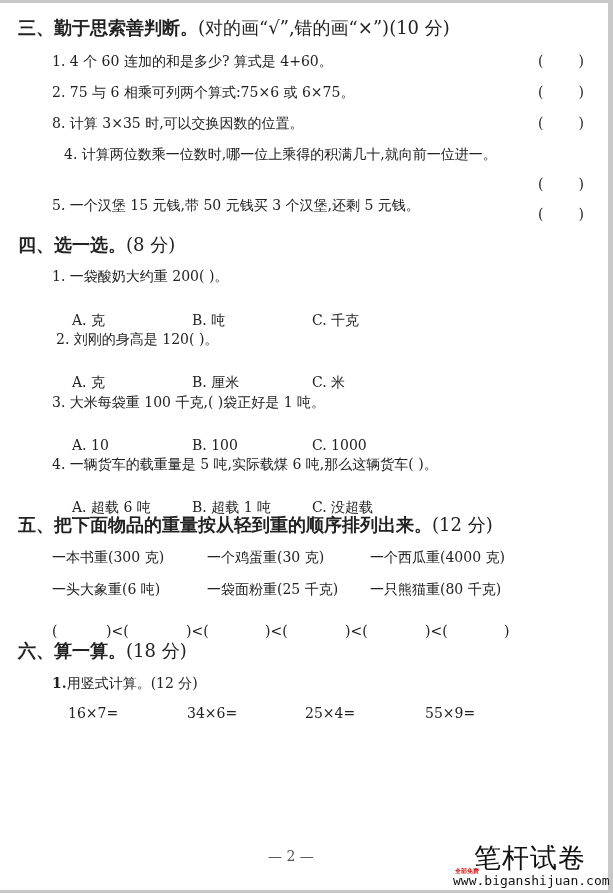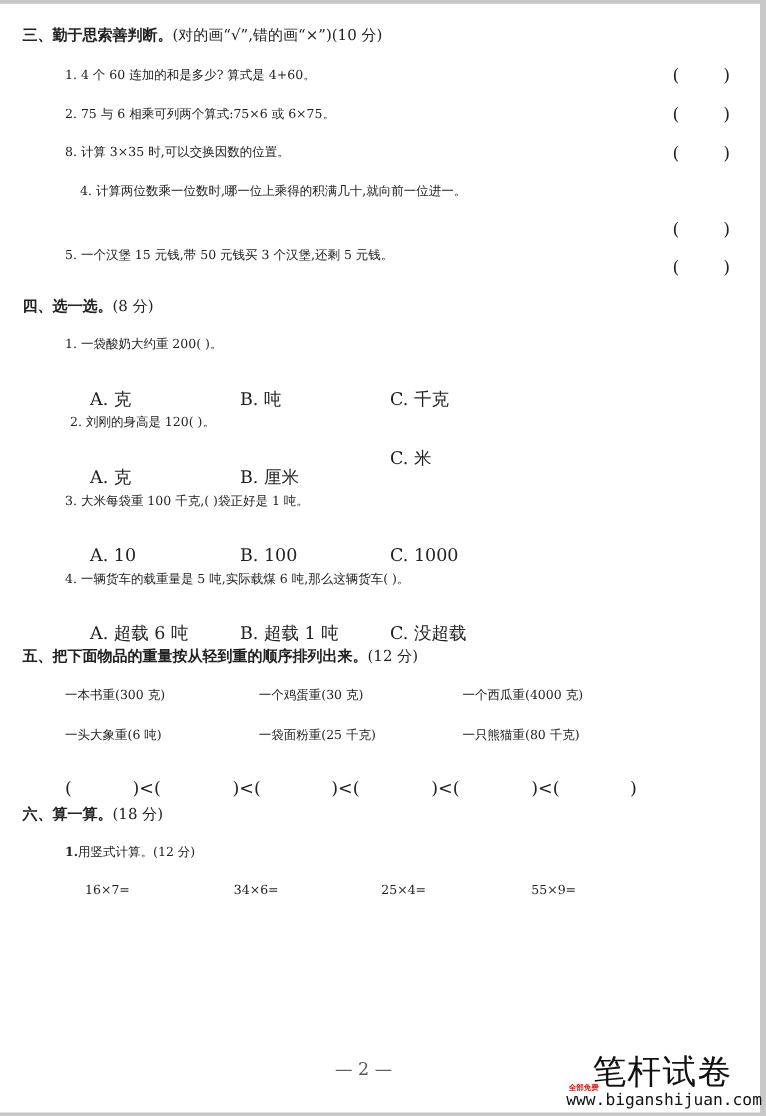--- a/index.html
+++ b/index.html
@@ -10,24 +10,24 @@
     color: #222;
   }
   .frame {
     position: absolute; left: 0; top: 0; width: 613px; height: 893px;
     box-sizing: border-box;
     border-top: 3px solid #c8c8c8;
     border-right: 5px solid #c8c8c8;
     border-bottom: 3px solid #c8c8c8;
   }
   .line {
-    position: absolute; white-space: nowrap; font-size: 10px; line-height: 18px;
+    position: absolute; white-space: nowrap; font-size: 14px; line-height: 18px;
   }
   .sec {
-    position: absolute; white-space: nowrap; font-size: 12px; line-height: 18px;
+    position: absolute; white-space: nowrap; font-size: 18px; line-height: 18px;
     font-family: "DejaVu Sans", "Liberation Sans", sans-serif; font-weight: bold;
   }
   .sec .note { font-weight: normal; font-family: "DejaVu Serif", "Liberation Serif", serif; }
   .paren {
     position: absolute; font-size: 14px; line-height: 18px; white-space: nowrap;
     width: 46px; display: flex; justify-content: space-between;
   }
   .opt { position: absolute; font-size: 14px; line-height: 18px; white-space: nowrap; margin-top: 12px; }
   .bold { font-weight: bold; }
   .pagenum {
@@ -91,21 +91,21 @@
 </div>
 
 <div class="line" style="left:52px; top:267px;">1. 一袋酸奶大约重 200(        )。</div>
 <div class="opt" style="left:72px; top:299px;">A. 克</div>
 <div class="opt" style="left:192px; top:299px;">B. 吨</div>
 <div class="opt" style="left:312px; top:299px;">C. 千克</div>
 
 <div class="line" style="left:56px; top:330px;">2. 刘刚的身高是 120(      )。</div>
 <div class="opt" style="left:72px; top:361px;">A. 克</div>
 <div class="opt" style="left:192px; top:361px;">B. 厘米</div>
-<div class="opt" style="left:312px; top:346px;">C. 米</div>
+<div class="opt" style="left:312px; top:361px;">C. 米</div>
 
 <div class="line" style="left:52px; top:393px;">3. 大米每袋重 100 千克,(      )袋正好是 1 吨。</div>
 <div class="opt" style="left:72px; top:424px;">A. 10</div>
 <div class="opt" style="left:192px; top:424px;">B. 100</div>
 <div class="opt" style="left:312px; top:424px;">C. 1000</div>
 
 <div class="line" style="left:52px; top:455px;">4. 一辆货车的载重量是 5 吨,实际载煤 6 吨,那么这辆货车(      )。</div>
 <div class="opt" style="left:72px; top:486px;">A. 超载 6 吨</div>
 <div class="opt" style="left:192px; top:486px;">B. 超载 1 吨</div>
 <div class="opt" style="left:312px; top:486px;">C. 没超载</div>

